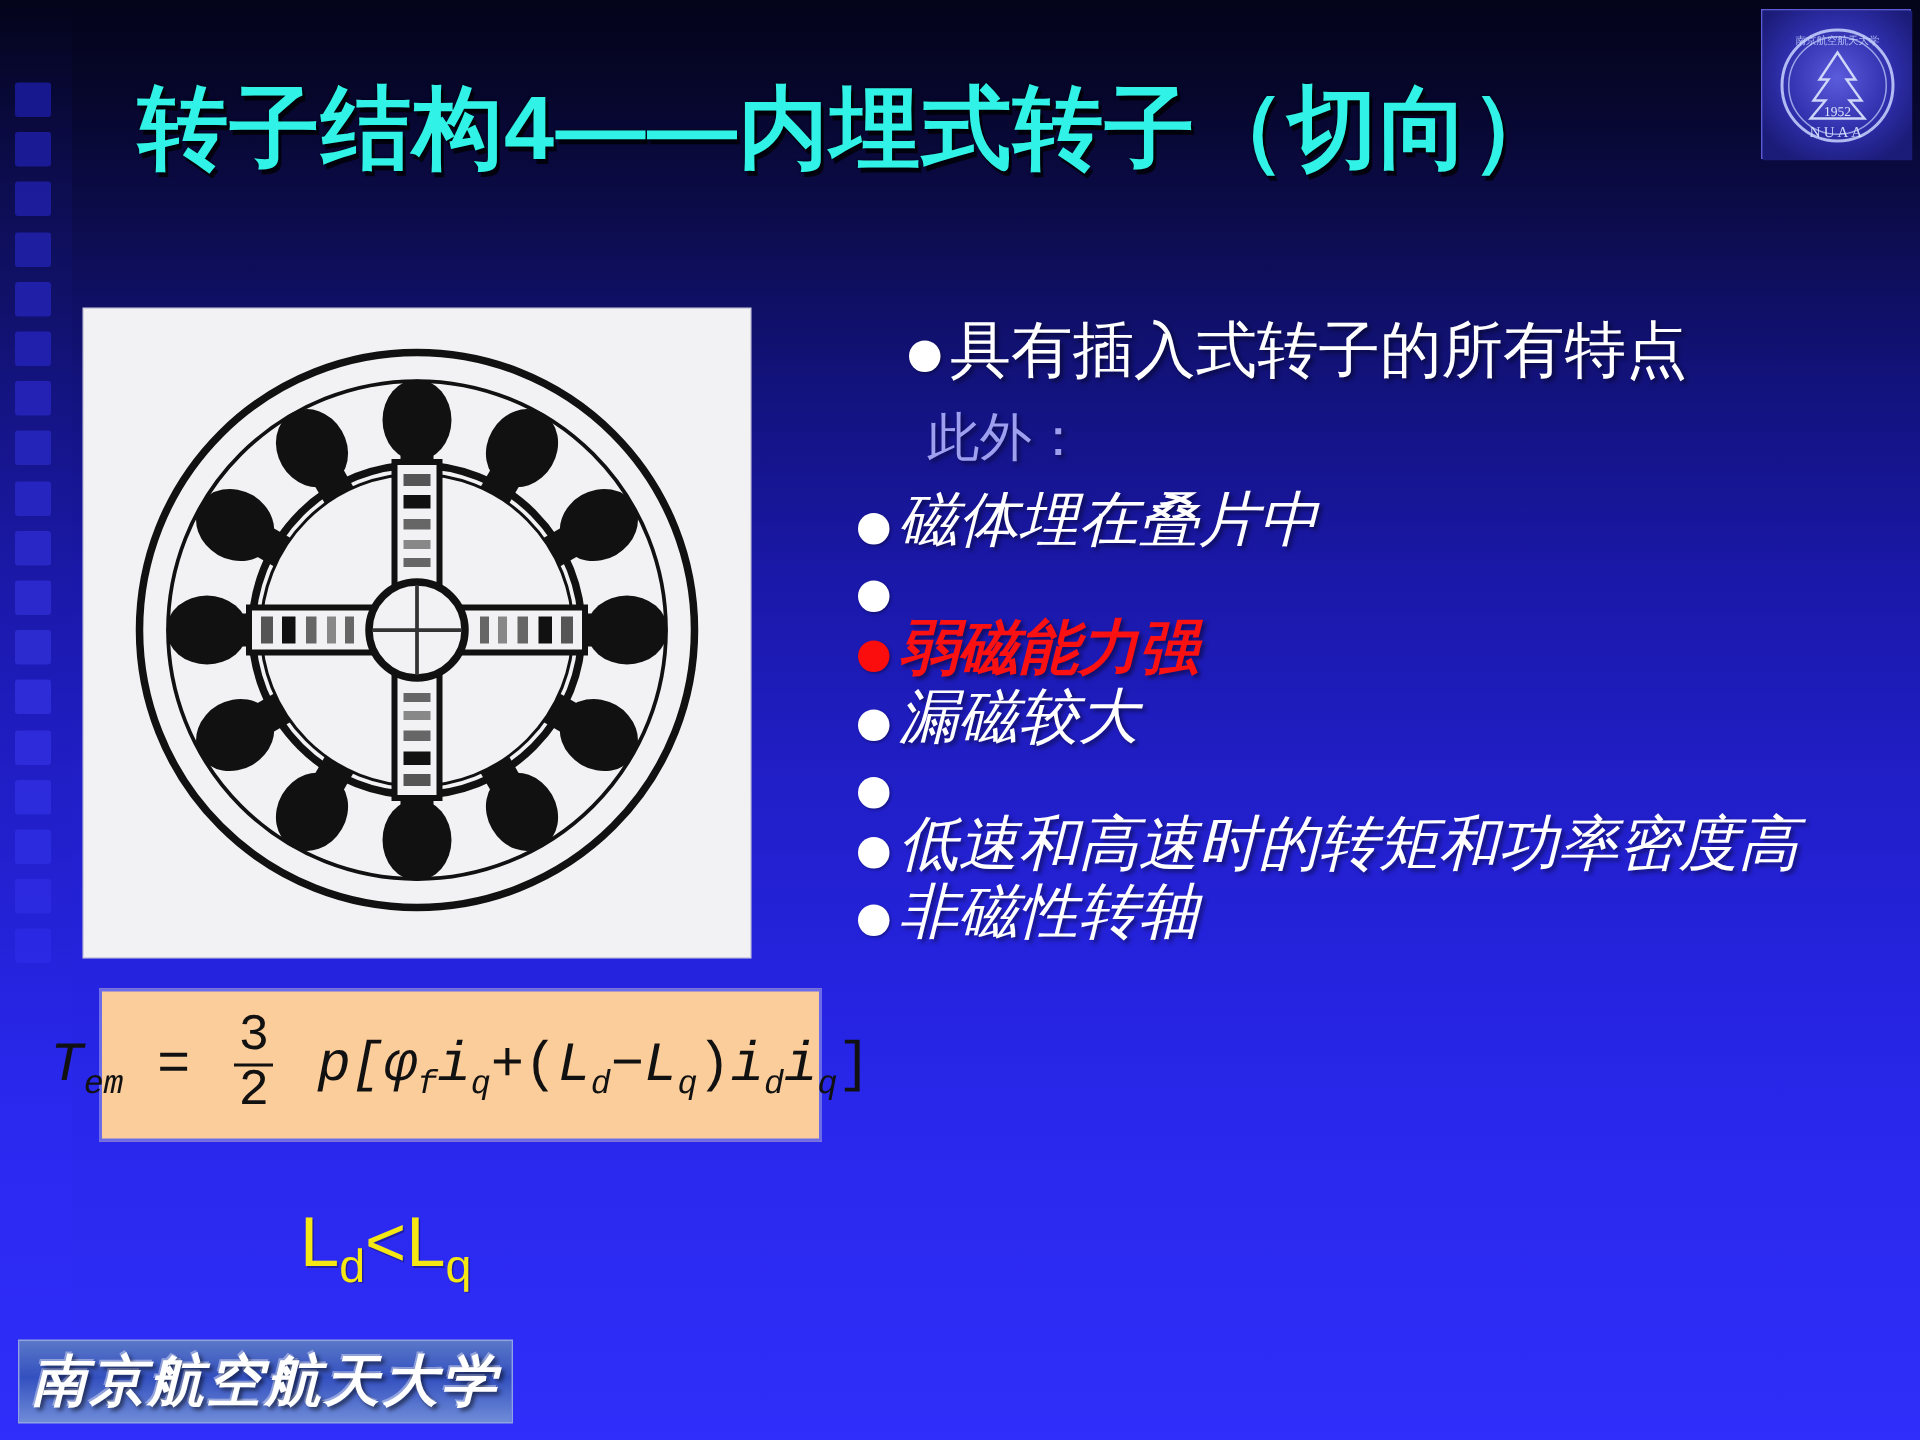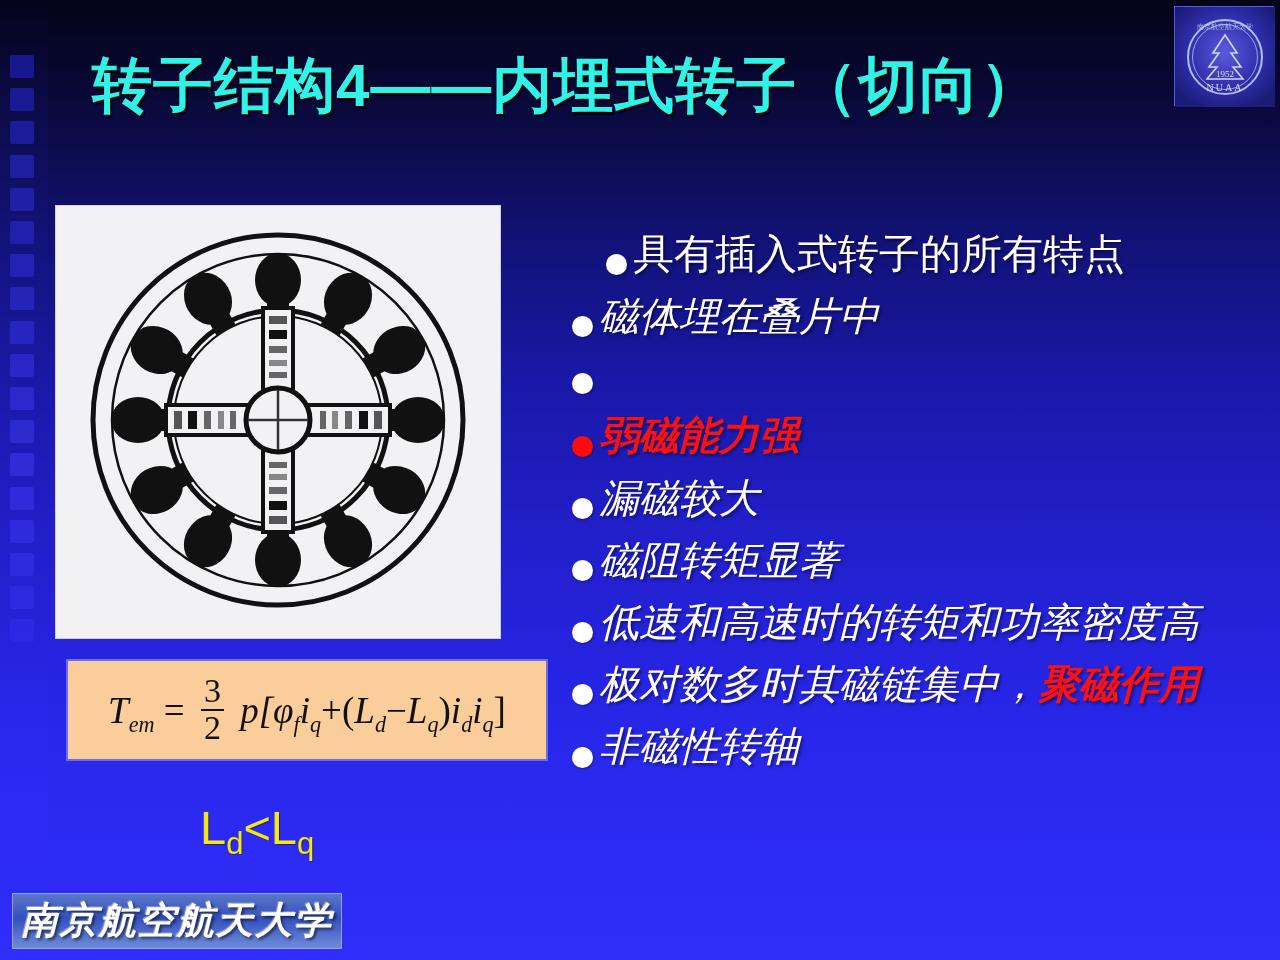--- a/index.html
+++ b/index.html
@@ -38,21 +38,21 @@
 
   
   #picpanel{position:absolute;left:56px;top:206px;width:444px;height:432px;
             background:#f2f2f4;box-shadow:0 0 0 1px #cfcfe0;}
   #picpanel svg{display:block;width:100%;height:100%;}
 
   
   #formulabox{position:absolute;left:66px;top:659px;width:482px;height:102px;
     background:#fbcd9b;border:2px solid #6c6ce8;box-sizing:border-box;
     display:flex;align-items:center;justify-content:center;}
-  .math{font-family:Liberation Serif, serif;color:#111;
+  .math{font-family:Liberation Mono, monospace;color:#111;
         font-size:37px;white-space:nowrap;}
   .mi{font-style:italic;}
   .sub{font-size:.6em;font-style:italic;vertical-align:sub;}
   .frac{display:inline-block;vertical-align:-0.42em;text-align:center;
         font-style:normal;margin:0 7px;line-height:1.02;}
   .frac .num{display:block;font-size:.92em;padding:0 3px;}
   .frac .den{display:block;font-size:.92em;border-top:2px solid #111;padding:0 3px;}
 
   
   #ldlq{position:absolute;left:200px;top:800px;font-size:47px;font-weight:normal;
@@ -67,21 +67,21 @@
     display:flex;align-items:center;justify-content:center;}
   #univ span{
     font-family:"Liberation Serif","DejaVu Serif",serif;
     font-size:37px;font-weight:bold;font-style:italic;color:#ffffff;
     letter-spacing:2px;
     text-shadow:2px 2px 3px rgba(0,0,0,.55), -1px -1px 0 rgba(255,255,255,.4);
   }
 
   
   #content{position:absolute;left:572px;top:212px;width:700px;}
-  .row{display:flex;align-items:flex-end;line-height:1.03;margin-top:21px;}
+  .row{display:flex;align-items:flex-start;line-height:1.03;}
   .dot{flex:0 0 auto;width:21px;height:21px;border-radius:50%;
        background:#ffffff;margin-top:15px;margin-right:6px;
        box-shadow:1px 1px 2px rgba(0,0,0,.35);}
   .dot.red{background:#fb0d0d;}
   .txt{font-family:"DejaVu Sans","Liberation Sans",sans-serif;
        color:#ffffff;font-size:40px;
        text-shadow:2px 2px 3px rgba(0,0,0,.45);}
   .lead{margin-left:34px;margin-bottom:14px;}
   .lead .txt{font-size:41px;}
   .note{margin-left:46px;font-size:35px;color:#9f9ff0;
@@ -257,48 +257,44 @@
 
   <div id="univ">
     <span>南京航空航天大学</span>
   </div>
 
   <div id="content">
     <div class="row lead">
       <div class="dot"></div>
       <div class="txt">具有插入式转子的所有特点</div>
     </div>
+    <div class="note">此外：</div>
     <div id="bullet-list">
         <div class="row rowgap">
           <div class="dot"></div>
           <div class="txt">磁体埋在叠片中</div>
         </div>
         <div class="row rowgap">
           <div class="dot"></div>
         </div>
         <div class="row rowgap">
           <div class="dot red"></div>
           <div class="txt red">弱磁能力强</div>
         </div>
         <div class="row rowgap">
           <div class="dot"></div>
           <div class="txt">漏磁较大</div>
         </div>
         <div class="row rowgap">
           <div class="dot"></div>
-          <div class="txt">磁阻转矩显著</div>
         </div>
         <div class="row rowgap">
           <div class="dot"></div>
           <div class="txt">低速和高速时的转矩和功率密度高</div>
         </div>
         <div class="row rowgap">
           <div class="dot"></div>
-          <div class="txt">极对数多时其磁链集中，<span class="red">聚磁作用</span></div>
-        </div>
-        <div class="row rowgap">
-          <div class="dot"></div>
           <div class="txt">非磁性转轴</div>
         </div>
       </div>
   </div>
 
 </div>
 
 </body></html>

